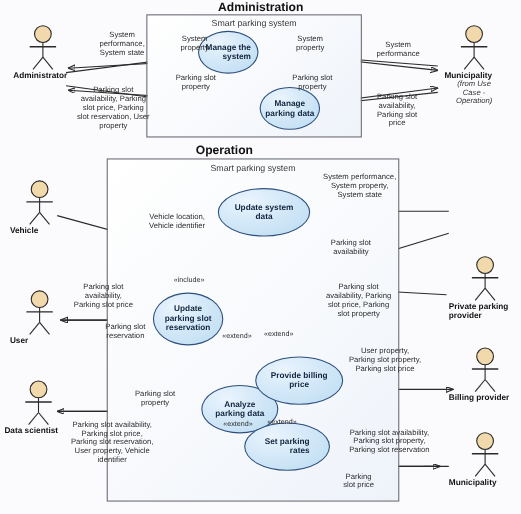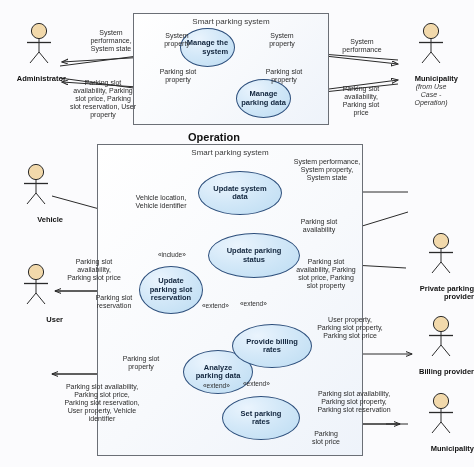--- a/index.html
+++ b/index.html
@@ -52,21 +52,21 @@
     color:#10243c;
     line-height:1.12;
     padding:0 3px;
     display:block;
   }
   
   .actor{position:absolute;width:54px;}
   .actor svg{display:block;margin:0 auto;}
   .actor .aname{
     font-size:7.5px;font-weight:bold;color:#111;
-    text-align:right;line-height:1.12;margin-top:11px;
+    text-align:left;line-height:1.12;margin-top:1px;
     white-space:pre-line;
   }
   .actor .asub{
     font-size:7px;font-style:italic;color:#333;
     text-align:center;line-height:1.15;white-space:pre-line;
   }
   
   .elabel{
     position:absolute;
     font-size:7px;
@@ -143,20 +143,21 @@
 
     <path class="dash" d="M236,352 C244,318 248,300 252,282" marker-end="url(#ahd)"></path>
 
     <path class="dash" d="M274,324 C272,306 270,296 268,284" marker-end="url(#ahd)"></path>
 
     <path class="dash" d="M258,398 C248,388 242,382 238,378" marker-end="url(#ahd)"></path>
 
     <path class="dash" d="M272,396 C274,384 275,376 276,370" marker-end="url(#ahd)"></path>
   </svg>
 
+  <div class="sec-title" style="left:0;top:1px;width:474px;">Administration</div>
 
   <div class="boundary" style="left:133px;top:13px;width:196px;height:112px;"></div>
   <div class="boundary-label" style="left:133px;top:17px;width:196px;">Smart parking system</div>
 
   <div class="uc" style="left:180px;top:28px;width:55px;height:39px;text-align:right;">
     <span style="white-space:pre-line;">Manage the
 system</span>
   </div>
   <div class="uc" style="left:198px;top:79px;width:55px;height:39px;margin-left:38px;">
     <span style="white-space:pre-line;">Manage
@@ -204,47 +205,43 @@
 property</div>
   <div class="elabel" style="left:256px;top:68px;width:56px;">Parking slot
 property</div>
   <div class="elabel" style="left:328px;top:38px;width:68px;">System
 performance</div>
   <div class="elabel" style="left:330px;top:85px;width:62px;">Parking slot
 availability,
 Parking slot
 price</div>
 
-  <div class="sec-title" style="left:18px;top:131px;width:392px;">Operation</div>
+  <div class="sec-title" style="left:8px;top:131px;width:392px;">Operation</div>
 
   <div class="boundary" style="left:97px;top:144px;width:266px;height:312px;"></div>
   <div class="boundary-label" style="left:97px;top:148px;width:266px;">Smart parking system</div>
 
   <div class="uc" style="left:198px;top:171px;width:84px;height:44px;">
     <span style="white-space:pre-line;">Update system
 data</span>
-  </div>
-  <div class="uc" style="left:208px;top:233px;width:92px;height:45px;">
-    <span style="white-space:pre-line;">Update parking
-status</span>
   </div>
   <div class="uc" style="left:139px;top:266px;width:64px;height:48px;">
     <span style="white-space:pre-line;">Update
 parking slot
 reservation</span>
   </div>
   <div class="uc" style="left:183px;top:350px;width:70px;height:44px;align-items:center;">
     <span style="white-space:pre-line;">Analyze
 parking data</span>
   </div>
   <div class="uc" style="left:232px;top:324px;width:80px;height:44px;">
     <span style="white-space:pre-line;">Provide billing
-rates</span>
-  </div>
-  <div class="uc" style="left:222px;top:396px;width:78px;height:44px;">
+price</span>
+  </div>
+  <div class="uc" style="left:222px;top:384px;width:78px;height:44px;text-align:right;">
     <span style="white-space:pre-line;">Set parking
 rates</span>
   </div>
 
   <div class="actor" style="left:9px;top:163px;">
     <svg width="34" height="42" viewBox="0 0 34 42">
       <circle cx="17" cy="9" r="7.6" fill="#f2d9ab" stroke="#2a2a2a" stroke-width="1"></circle>
       <line x1="17" y1="16.6" x2="17" y2="30" stroke="#2a2a2a" stroke-width="1"></line>
       <line x1="5" y1="20.5" x2="29" y2="20.5" stroke="#2a2a2a" stroke-width="1.3"></line>
       <line x1="17" y1="30" x2="8" y2="41" stroke="#2a2a2a" stroke-width="1"></line>
@@ -257,20 +254,30 @@
     <svg width="34" height="42" viewBox="0 0 34 42">
       <circle cx="17" cy="9" r="7.6" fill="#f2d9ab" stroke="#2a2a2a" stroke-width="1"></circle>
       <line x1="17" y1="16.6" x2="17" y2="30" stroke="#2a2a2a" stroke-width="1"></line>
       <line x1="5" y1="20.5" x2="29" y2="20.5" stroke="#2a2a2a" stroke-width="1.3"></line>
       <line x1="17" y1="30" x2="8" y2="41" stroke="#2a2a2a" stroke-width="1"></line>
       <line x1="17" y1="30" x2="26" y2="41" stroke="#2a2a2a" stroke-width="1"></line>
     </svg>
     <div class="aname">User</div>
   </div>
 
+  <div class="actor" style="left:4px;top:345px;width:62px;">
+    <svg width="34" height="42" viewBox="0 0 34 42">
+      <circle cx="17" cy="9" r="7.6" fill="#f2d9ab" stroke="#2a2a2a" stroke-width="1"></circle>
+      <line x1="17" y1="16.6" x2="17" y2="30" stroke="#2a2a2a" stroke-width="1"></line>
+      <line x1="5" y1="20.5" x2="29" y2="20.5" stroke="#2a2a2a" stroke-width="1.3"></line>
+      <line x1="17" y1="30" x2="8" y2="41" stroke="#2a2a2a" stroke-width="1"></line>
+      <line x1="17" y1="30" x2="26" y2="41" stroke="#2a2a2a" stroke-width="1"></line>
+    </svg>
+    <div class="aname">Data scientist</div>
+  </div>
 
 
   <div class="actor" style="left:408px;top:232px;width:66px;">
     <svg width="34" height="42" viewBox="0 0 34 42">
       <circle cx="17" cy="9" r="7.6" fill="#f2d9ab" stroke="#2a2a2a" stroke-width="1"></circle>
       <line x1="17" y1="16.6" x2="17" y2="30" stroke="#2a2a2a" stroke-width="1"></line>
       <line x1="5" y1="20.5" x2="29" y2="20.5" stroke="#2a2a2a" stroke-width="1.3"></line>
       <line x1="17" y1="30" x2="8" y2="41" stroke="#2a2a2a" stroke-width="1"></line>
       <line x1="17" y1="30" x2="26" y2="41" stroke="#2a2a2a" stroke-width="1"></line>
     </svg>

